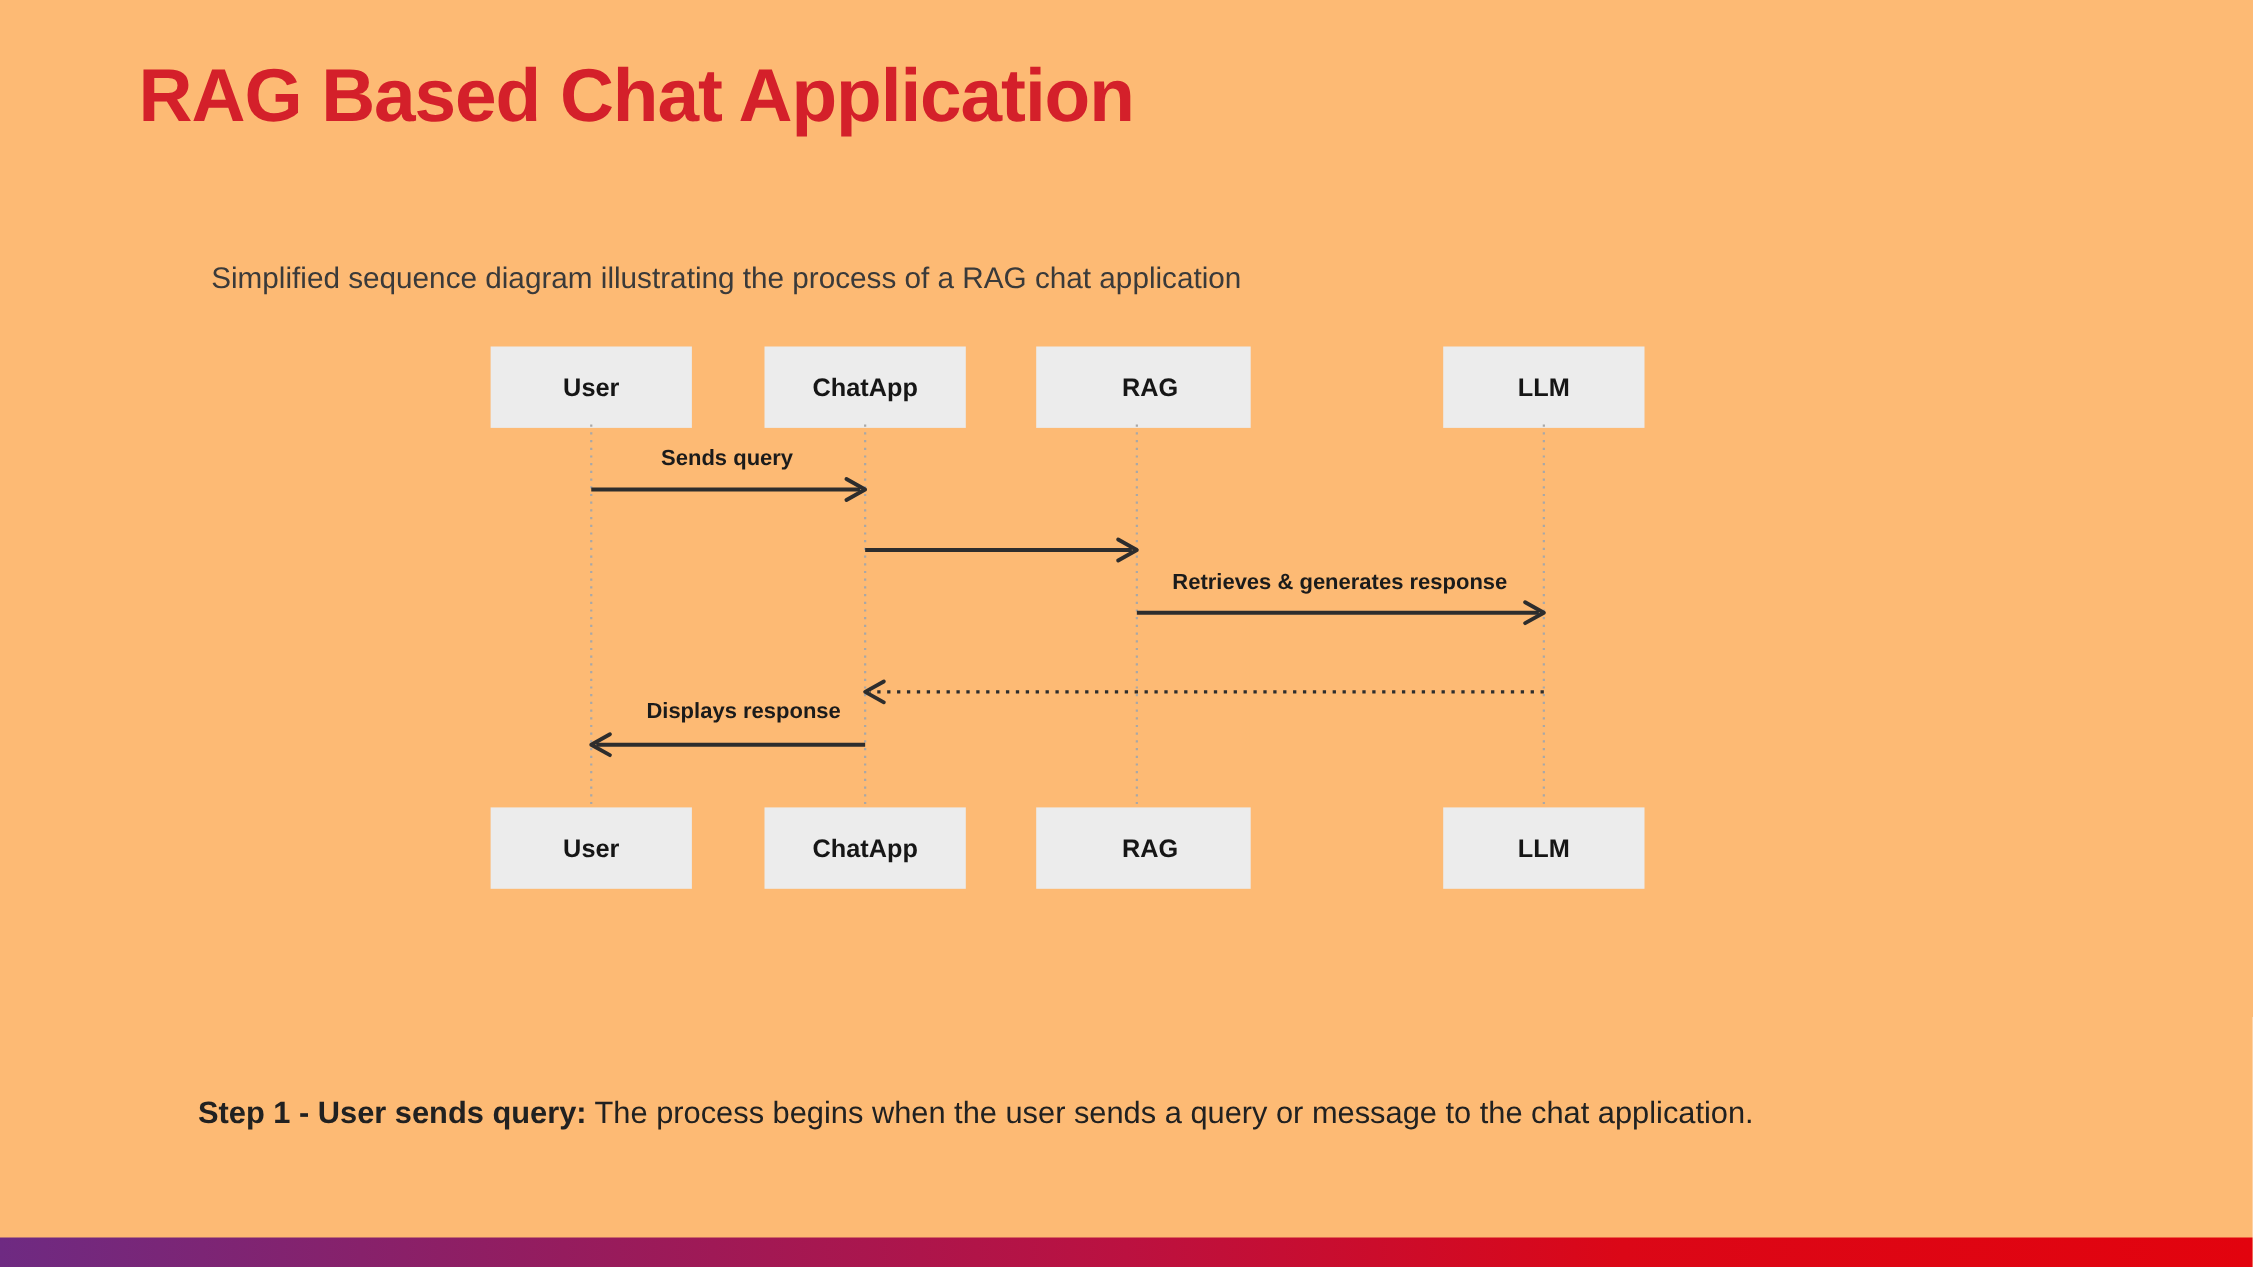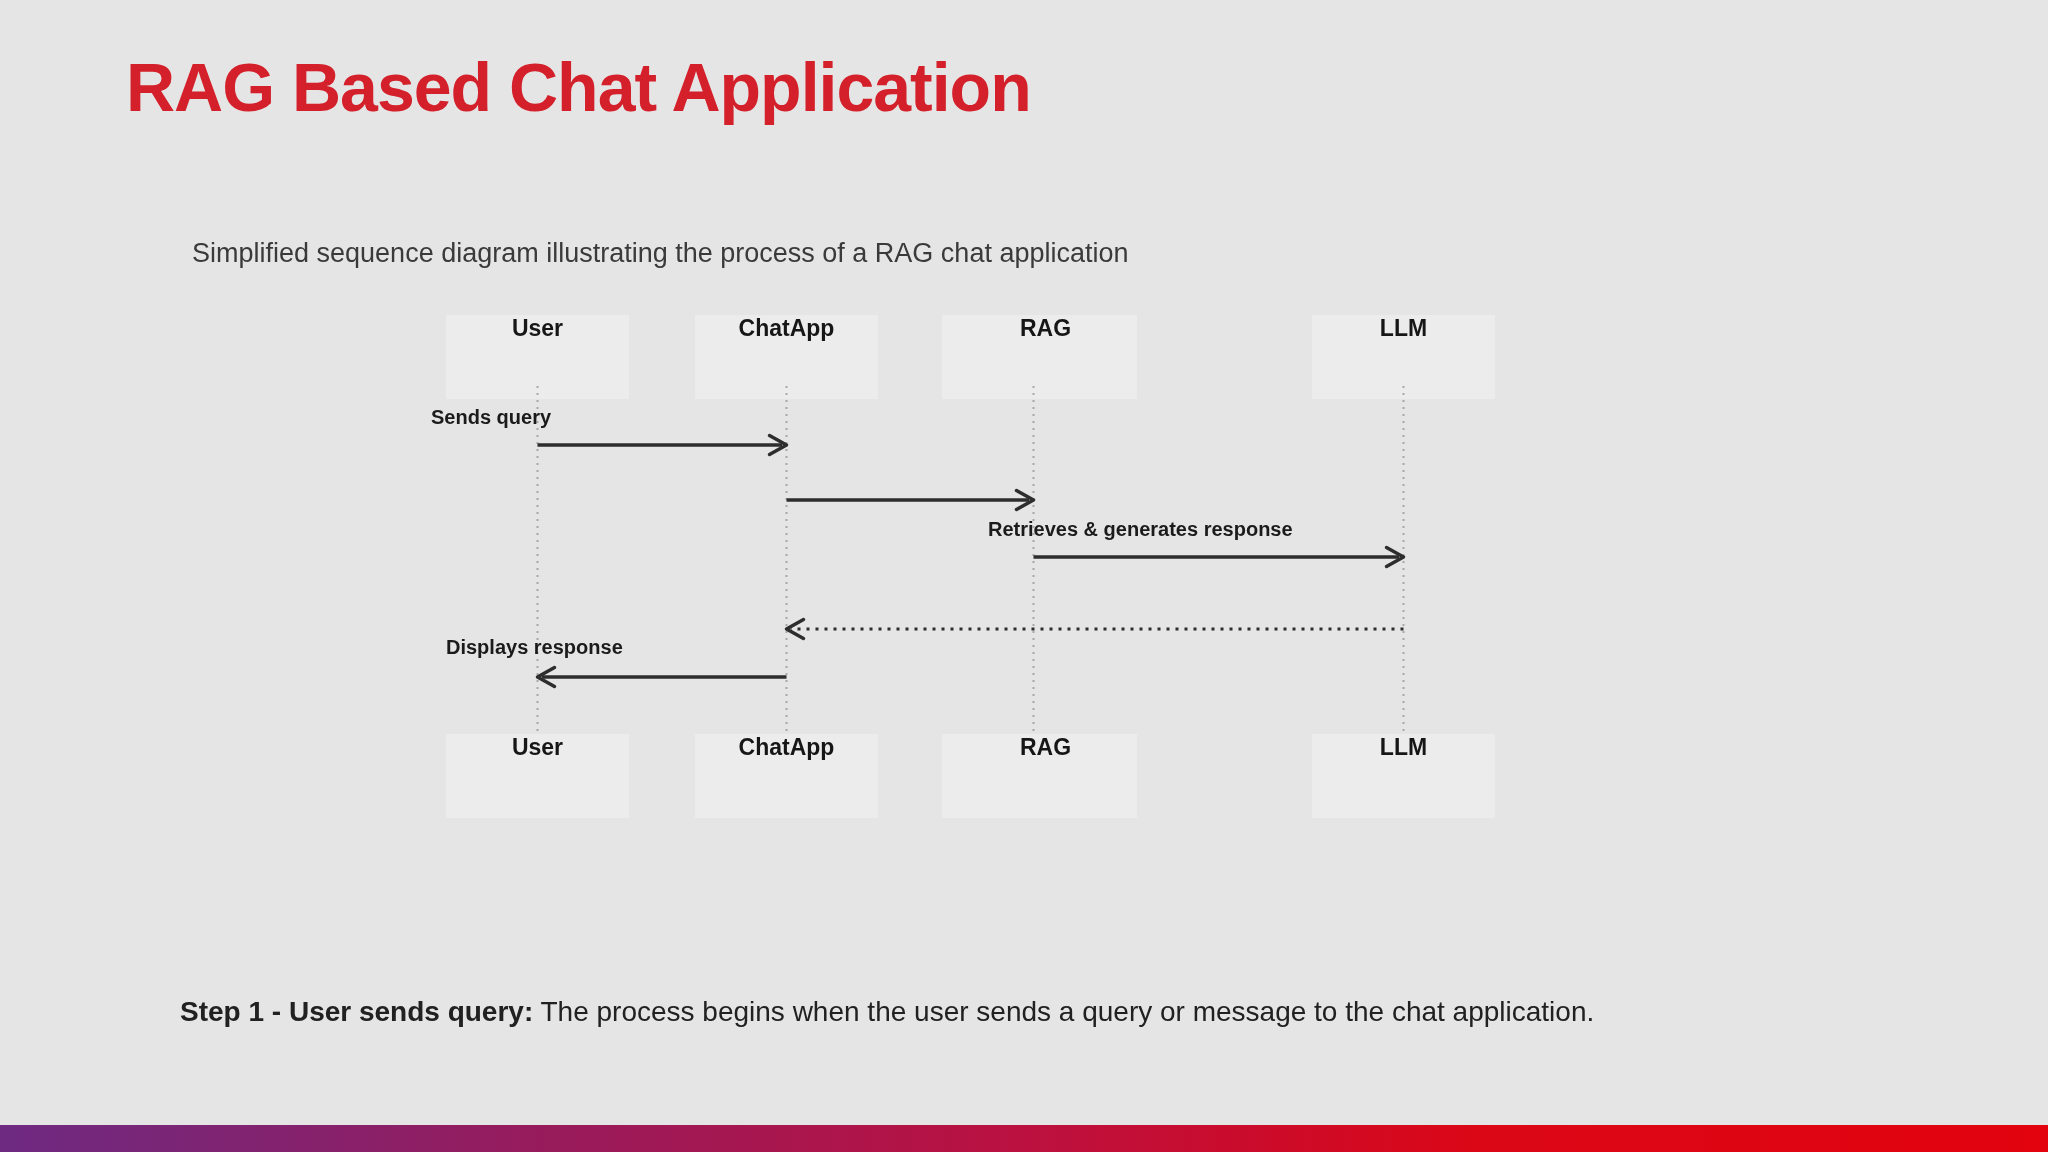--- a/index.html
+++ b/index.html
@@ -4,21 +4,21 @@
 <style>
   html, body {
     margin: 0; padding: 0;
     background: #ffffff;
     font-family: "Liberation Sans", sans-serif;
   }
   .slide {
     position: relative;
     width: 2048px;
     height: 1152px;
-    background: #e5e5e5;
+    background: #fdba74;
     overflow: hidden;
   }
   .page-title {
     position: absolute;
     left: 126px; top: 48px;
     font-size: 68px;
     font-weight: 700;
     letter-spacing: -1px;
     color: var(--title-color, #d4202a);
     margin: 0;
@@ -34,43 +34,45 @@
   }
   
   .diagram {
     position: absolute;
     left: 0; top: 0;
     width: 2048px; height: 1152px;
   }
   .actor-box {
     position: absolute;
     width: 183px;
-    height: 84px;
+    height: 74px;
     background: var(--actor-box, #ececec);
     display: flex;
+    align-items: center;
     justify-content: center;
     font-size: 23px;
     font-weight: 700;
     color: #161616;
   }
   .row-top    { top: 315px; }
   .row-bottom { top: 734px; }
   .col-user    { left: 446px;  }
   .col-chatapp { left: 695px;  }
   .col-rag     { left: 942px; padding-left: 12px;  }
   .col-llm     { left: 1312px; }
 
   .diagram-canvas {
     position: absolute;
     left: 420px; top: 300px;
     width: 1130px; height: 520px;
   }
   .msg-label {
     position: absolute;
     width: 460px;
+    text-align: center;
     font-size: 20px;
     font-weight: 700;
     color: #1b1b1b;
     white-space: nowrap;
   }
   .msg-1 { left: 431px; top: 406px; }
   .msg-2 { left: 680px; top: 461px; }
   .msg-3 { left: 988px; top: 518px; }
   .msg-4 { left: 863px; top: 588px; }
   .msg-5 { left: 446px; top: 636px; }

